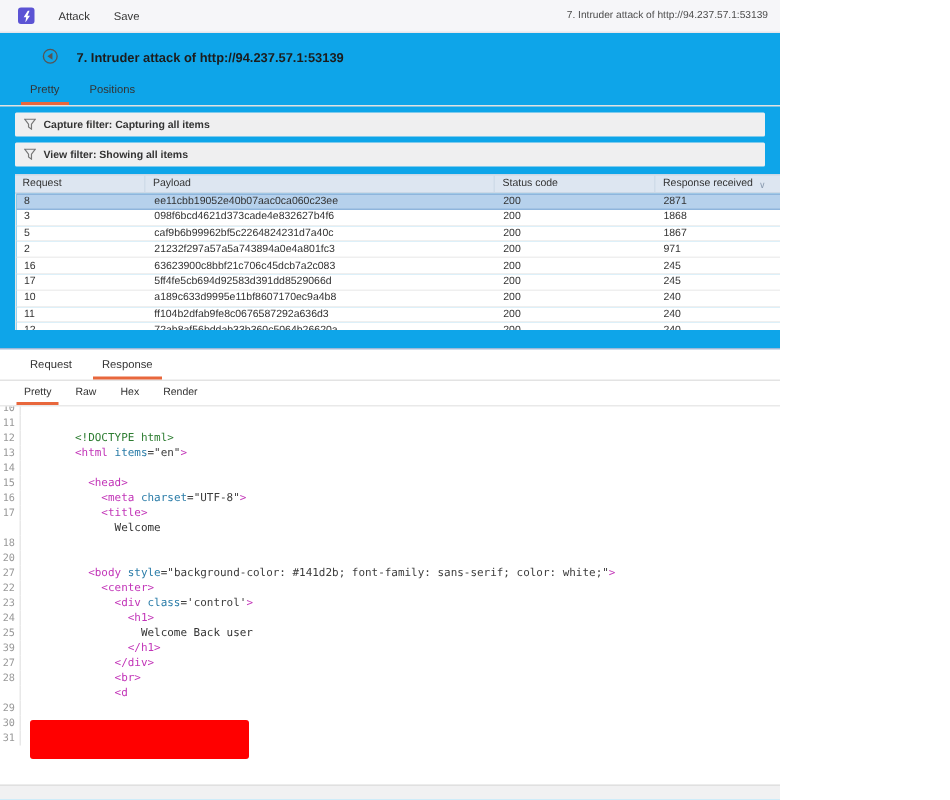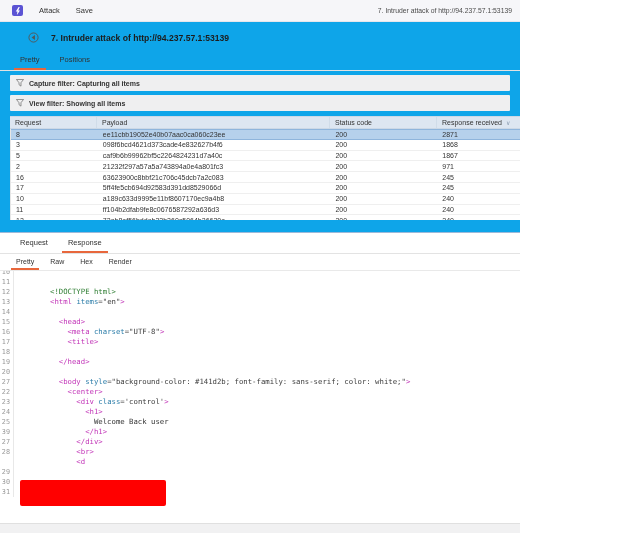--- a/index.html
+++ b/index.html
@@ -249,26 +249,26 @@
           </div>
           <div class="cline">
             <span class="lnum">16</span>
             <span class="ctext"><span class="sy-p">    </span><span class="sy-t">&lt;meta</span><span class="sy-p"> </span><span class="sy-a">charset</span><span class="sy-v">="UTF-8"</span><span class="sy-t">&gt;</span></span>
           </div>
           <div class="cline">
             <span class="lnum">17</span>
             <span class="ctext"><span class="sy-p">    </span><span class="sy-t">&lt;title&gt;</span></span>
           </div>
           <div class="cline">
+            <span class="lnum"></span>
+            <span class="ctext"><span class="sy-p">      </span><span class="sy-x">Welcome</span></span>
+          </div>
+          <div class="cline">
             <span class="lnum">18</span>
             <span class="ctext"></span>
-          </div>
-          <div class="cline">
-            <span class="lnum">19</span>
-            <span class="ctext"><span class="sy-p">  </span><span class="sy-t">&lt;/head&gt;</span></span>
           </div>
           <div class="cline">
             <span class="lnum">20</span>
             <span class="ctext"></span>
           </div>
           <div class="cline">
             <span class="lnum">27</span>
             <span class="ctext"><span class="sy-p">  </span><span class="sy-t">&lt;body</span><span class="sy-p"> </span><span class="sy-a">style</span><span class="sy-v">="background-color: #141d2b; font-family: sans-serif; color: white;"</span><span class="sy-t">&gt;</span></span>
           </div>
           <div class="cline">

